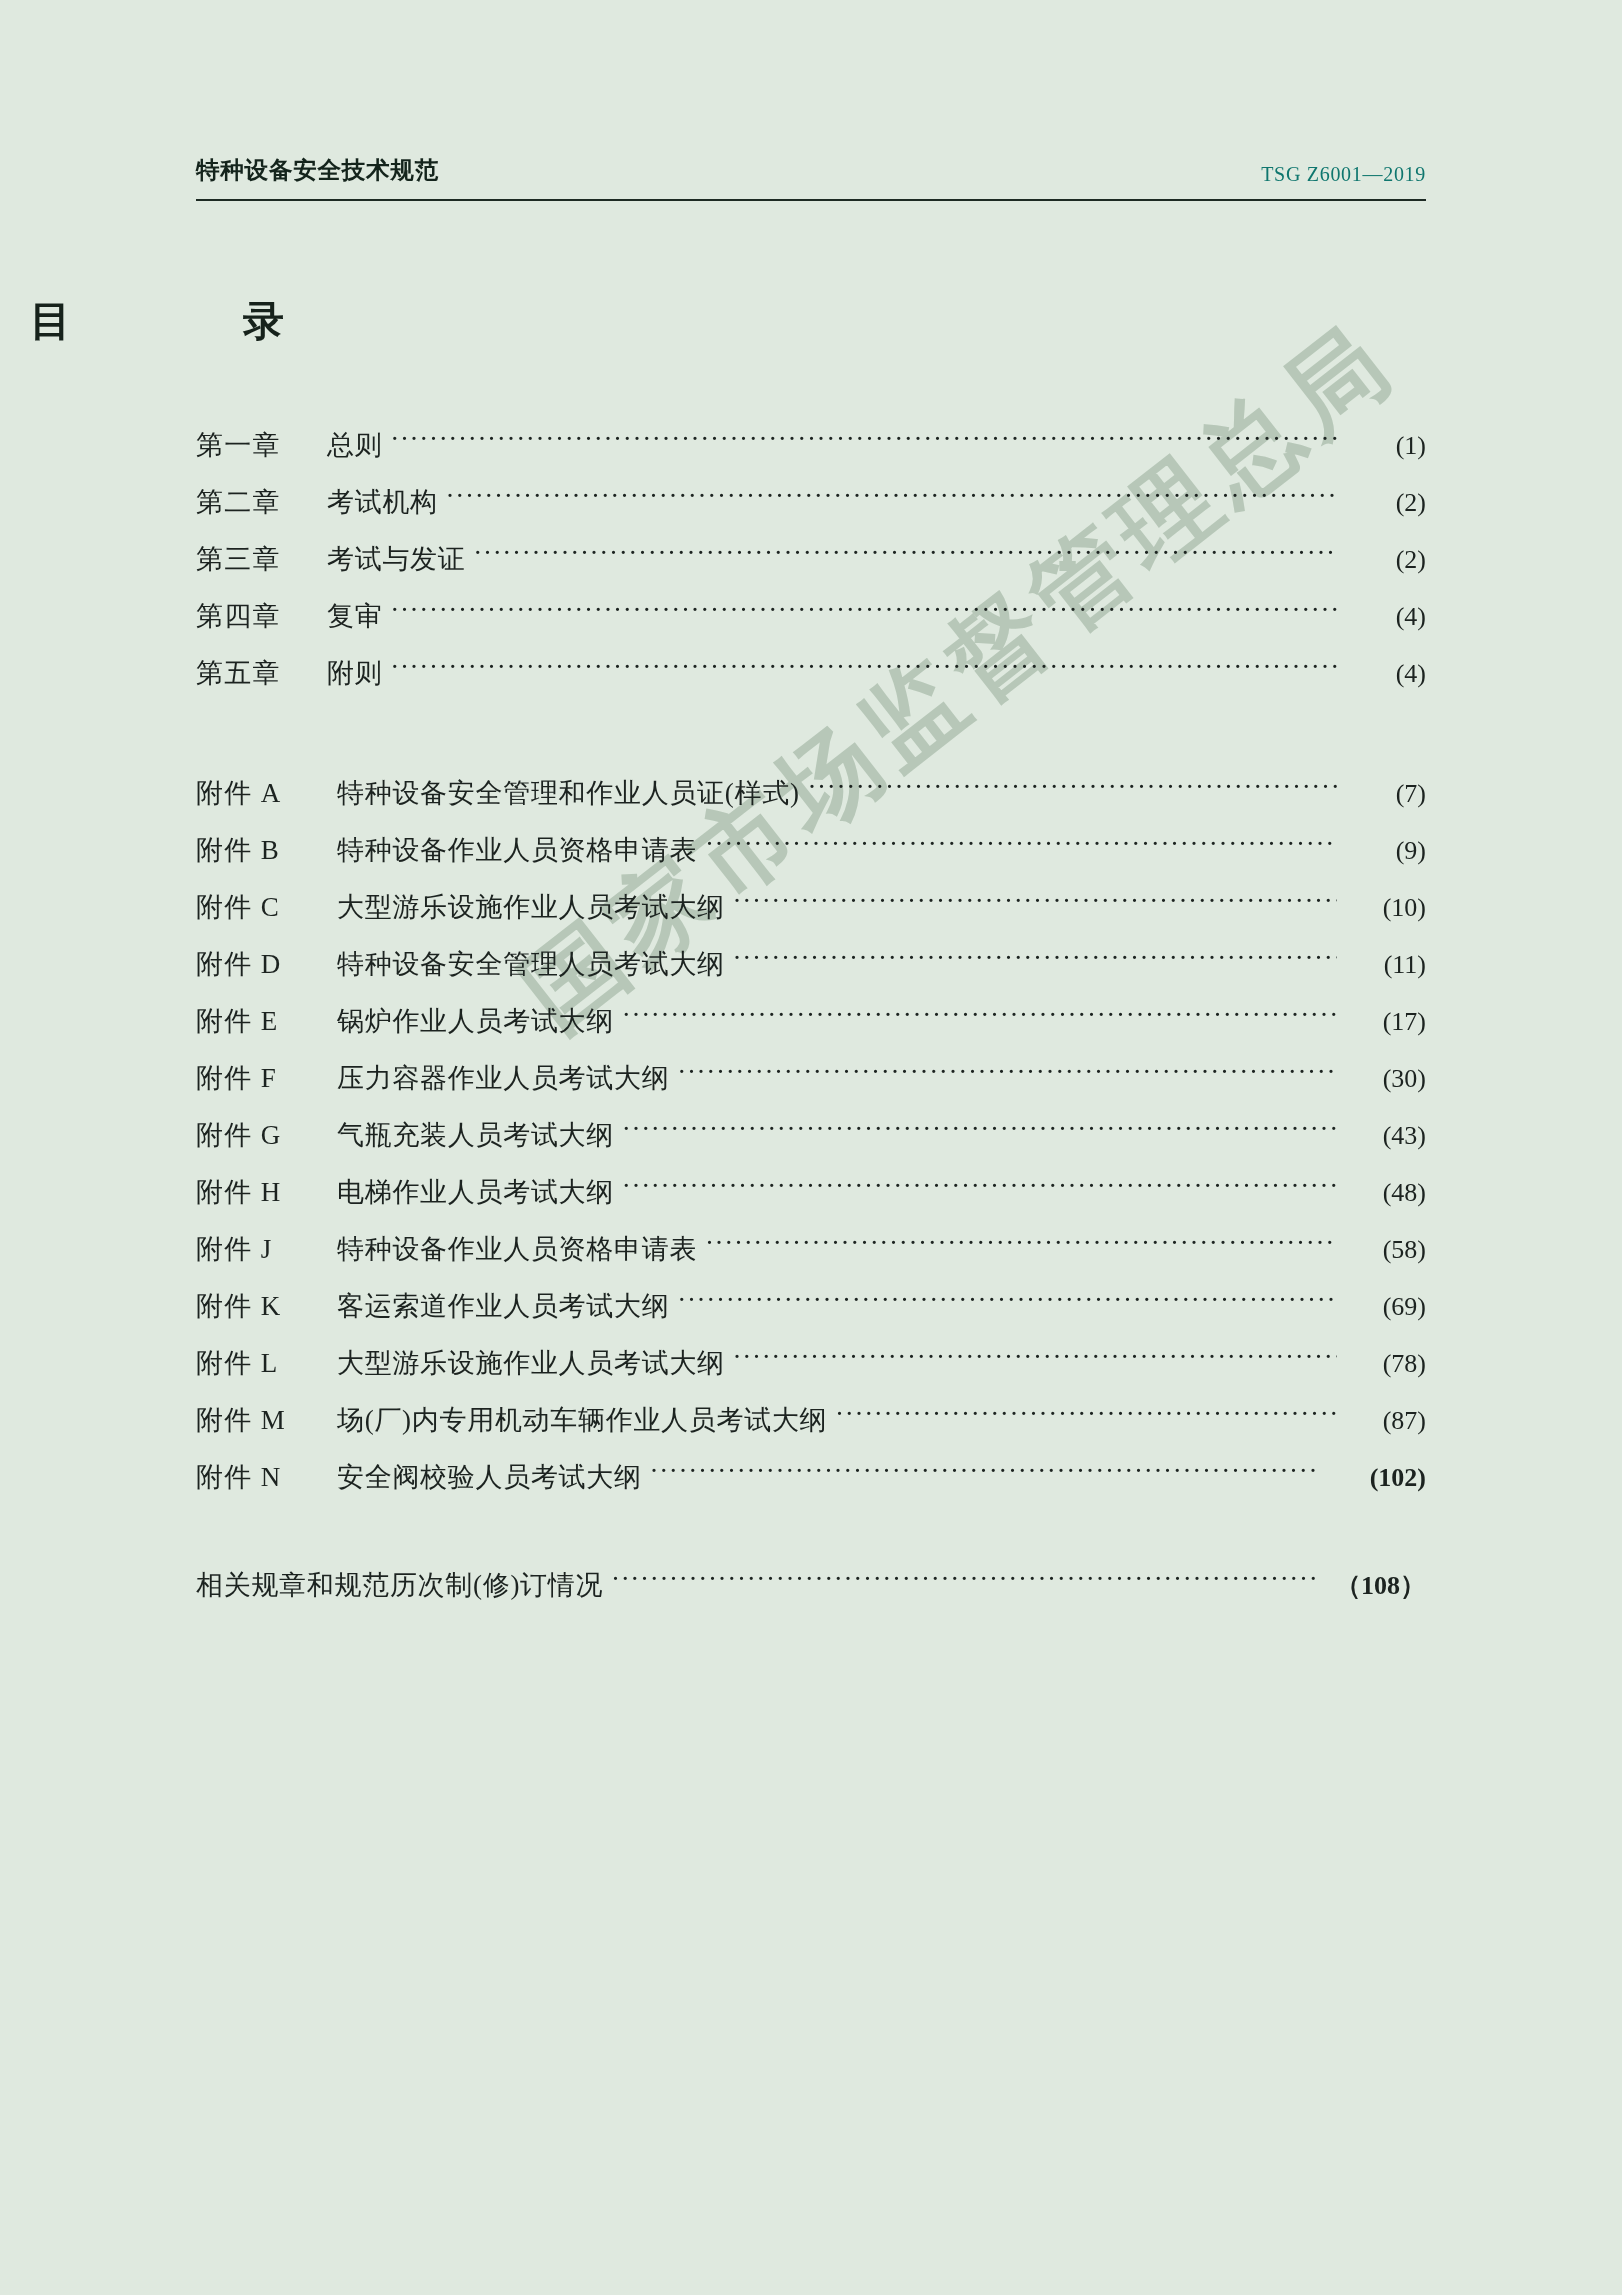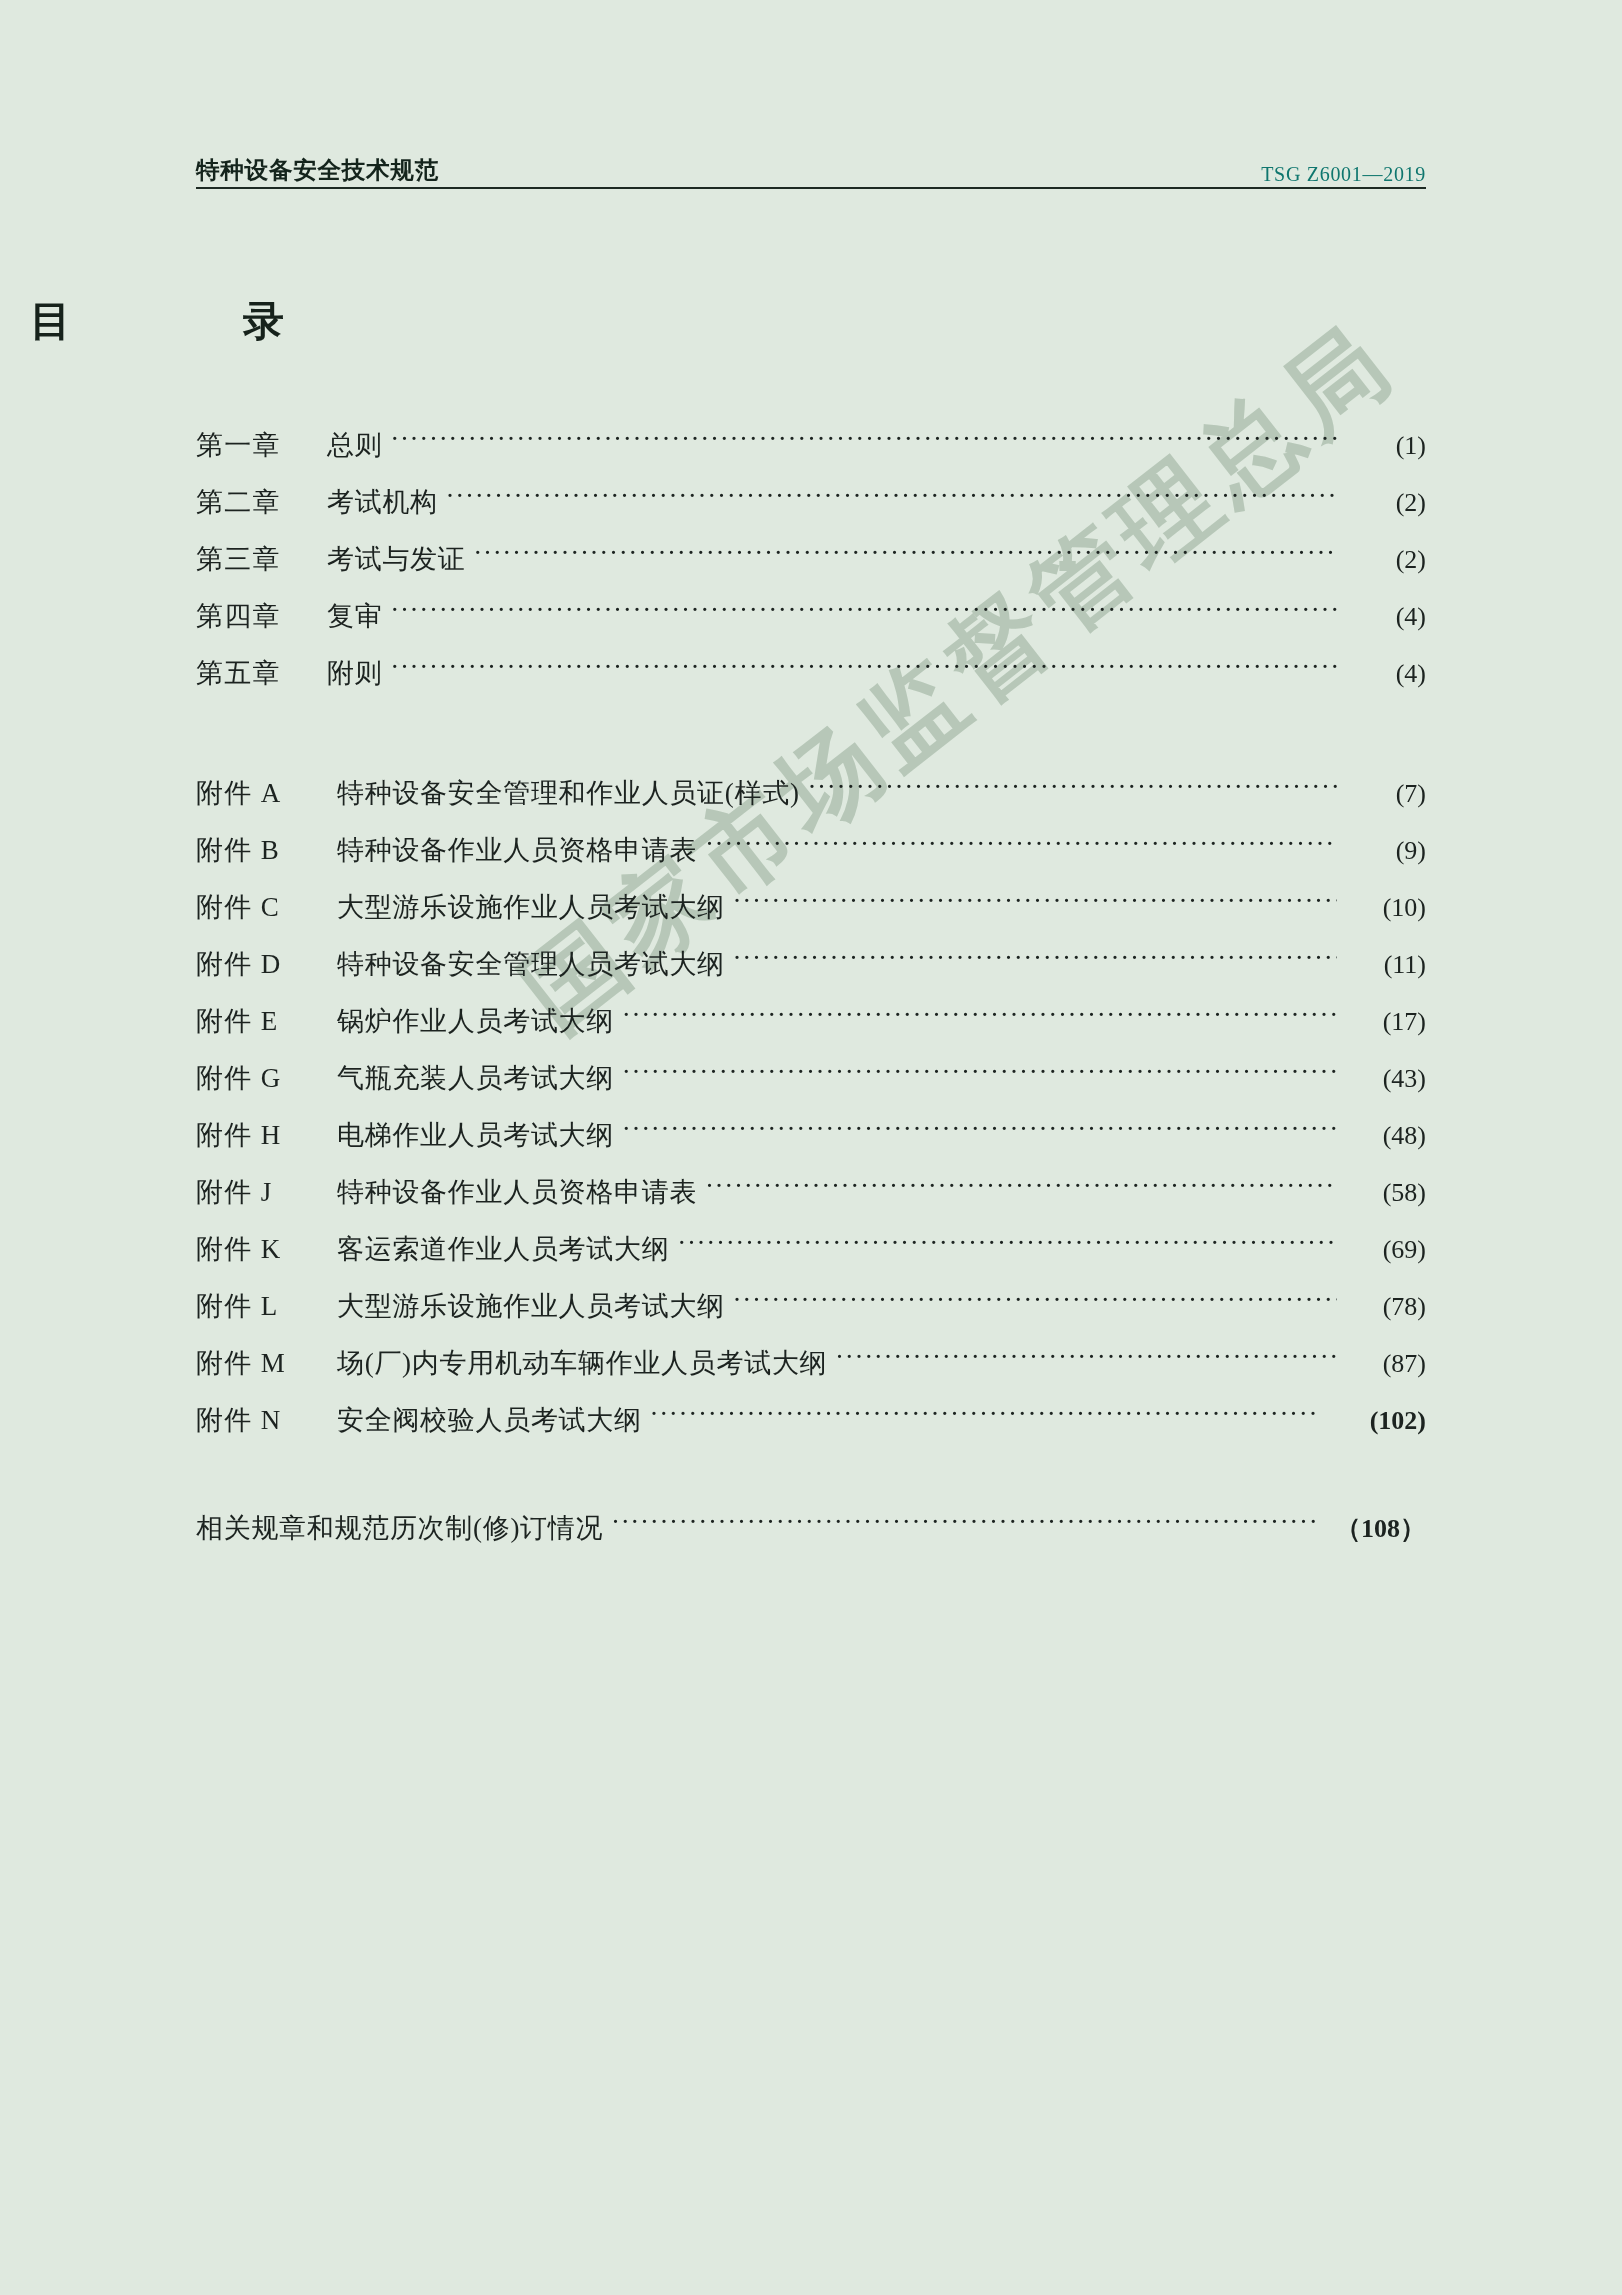--- a/index.html
+++ b/index.html
@@ -47,21 +47,21 @@
     position: absolute;
     left: 196px;
     top: 154px;
     width: 1230px;
     z-index: 3;
   }
   .header-row {
     display: flex;
     justify-content: space-between;
     align-items: flex-end;
-    padding-bottom: 1px;
+    padding-bottom: 13px;
   }
   .header-left {
     font-family: "Liberation Sans", "DejaVu Sans", sans-serif;
     font-size: 23.6px;
     font-weight: 700;
     letter-spacing: 0.7px;
     color: #14241c;
   }
   .header-right {
     font-family: "Liberation Serif", "DejaVu Serif", serif;
@@ -232,20 +232,26 @@
         <span class="leader"></span>
         <span class="toc-page">(11)</span>
       </div>
       <div class="toc-row">
         <span class="toc-label app">附件 E</span>
         <span class="toc-text">锅炉作业人员考试大纲</span>
         <span class="leader"></span>
         <span class="toc-page">(17)</span>
       </div>
       <div class="toc-row">
+        <span class="toc-label app">附件 F</span>
+        <span class="toc-text">压力容器作业人员考试大纲</span>
+        <span class="leader"></span>
+        <span class="toc-page">(30)</span>
+      </div>
+      <div class="toc-row">
         <span class="toc-label app">附件 G</span>
         <span class="toc-text">气瓶充装人员考试大纲</span>
         <span class="leader"></span>
         <span class="toc-page">(43)</span>
       </div>
       <div class="toc-row">
         <span class="toc-label app">附件 H</span>
         <span class="toc-text">电梯作业人员考试大纲</span>
         <span class="leader"></span>
         <span class="toc-page">(48)</span>

